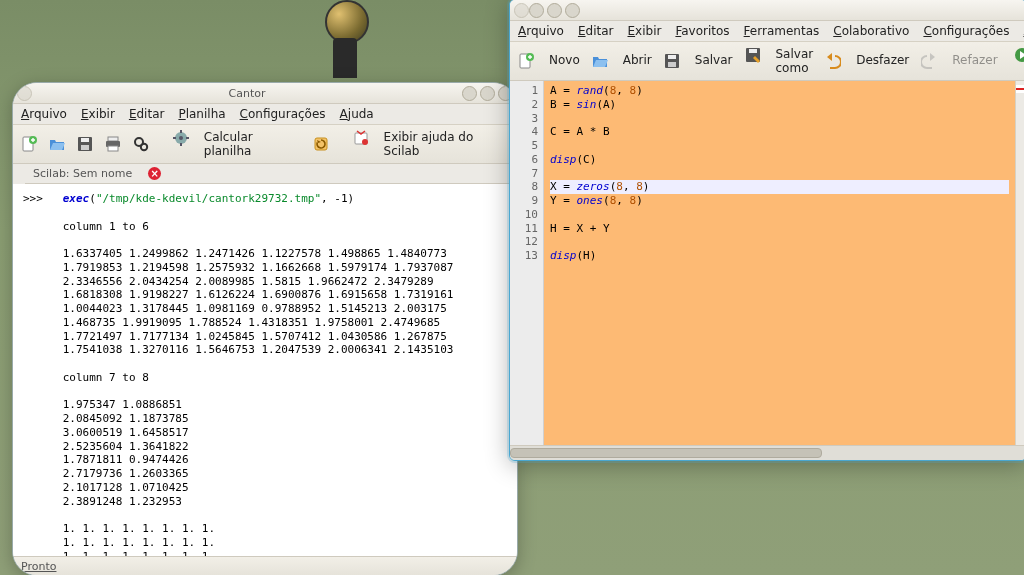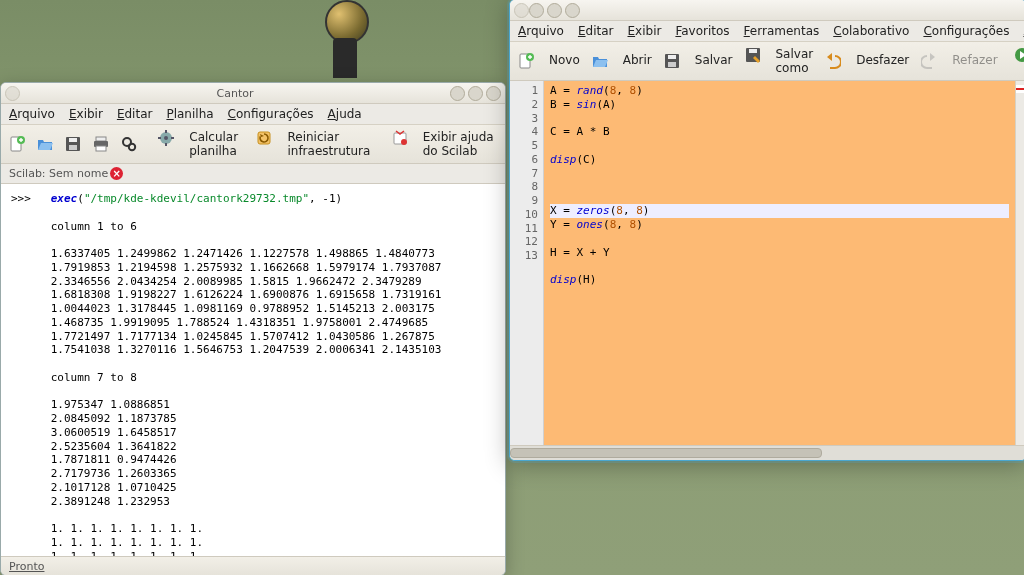--- a/index.html
+++ b/index.html
@@ -85,26 +85,27 @@
   .tool {
     display:flex; align-items:flex-start; gap:15px;
     padding:2px 4px;
     border-radius:3px;
   }
   .tool.disabled { opacity:.45; }
   .ico { width:16px; height:16px; display:inline-block; flex-shrink:0; }
 
   
   .pathbar {
-    display:flex; align-items:center; gap:2px;
+    display:flex; align-items:center; gap:16px;
     padding:3px 8px;
     background:#eceae5;
     border-bottom:1px solid #cfcabe;
     font-size:11px;
     color:#555;
+    margin-left:12px;
   }
   .pathbar .x { width:13px;height:13px;border-radius:50%;background:#d23; color:#fff; font-size:10px; line-height:13px; text-align:center; font-weight:bold;}
 
   
   .worksheet {
     flex:1;
     background:#fff;
     overflow:auto;
     padding:8px 10px;
     font-family: "DejaVu Sans Mono", monospace;
@@ -146,39 +147,39 @@
     padding:3px 6px;
     font-family:"DejaVu Sans Mono",monospace;
     font-size:11px;
     line-height:1.25;
     white-space:pre;
     color:#000;
   }
   .code .ln{display:block;}
   .code .fn{color:#0000d0; font-style:italic;}
   .code .num{color:#b05000;}
-  .code-hl { background:#eef; display:inline-block; width:100%;margin-top:24px; }
+  .code-hl { background:#eef; display:inline-block; width:100%; }
   .hscroll { height:14px; background:#e0ded7; border-top:1px solid #cfcabe; position:relative; }
   .hscroll .thumb{ position:absolute; left:0; top:2px; bottom:2px; width:60%; background:#c5c2b7; border-radius:4px; border:1px solid #afab9e; }
   .right-margin-strip { width:10px; background:#eceae5; border-left:1px solid #d6d1c4; }
   .right-margin-strip .flag { width:10px;height:8px;background:linear-gradient(180deg,#fff 33%, #d22 33% 66%, #fff 66%); margin-top:4px; }
 
   
   svg { display:block; }
 </style>
 </head>
 <body>
 
 <div class="desktop">
   <div class="ornament">
     <div class="ball"></div>
     <div class="neck"></div>
   </div>
 
-  <div class="window" style="left:0px; top:82px; width:504px; height:492px;">
+  <div class="window" style="left:12px; top:82px; width:504px; height:492px;border-radius:25px;">
 
     <div class="titlebar">
       <div class="tbtn dim"></div>
       <div class="title">Cantor</div>
       <div class="title-buttons">
         <div class="tbtn"></div>
         <div class="tbtn"></div>
         <div class="tbtn close"></div>
       </div>
     </div>
@@ -250,21 +251,20 @@
         <span>Calcular planilha</span>
       </div>
       <div class="tool">
         <span class="ico">
             <svg viewBox="0 0 16 16">
               <rect x="2" y="2" width="12" height="12" rx="2" fill="#f3c268" stroke="#c7901e"></rect>
               <path d="M8 4a4 4 0 1 1-3.6 2.3" fill="none" stroke="#8a5a00" stroke-width="1.6"></path>
               <path d="M4 4l1 3 3-1" fill="#8a5a00"></path>
             </svg>
           </span>
-        <span>Reiniciar infraestrutura</span>
       </div>
       <div style="width:8px"></div>
       <div class="tool">
         <span class="ico">
             <svg viewBox="0 0 16 16">
               <rect x="2" y="3" width="12" height="11" rx="1" fill="#fff" stroke="#999"></rect>
               <path d="M4 1l4 3 4-3" stroke="#d33" stroke-width="1.5" fill="none"></path>
               <circle cx="12" cy="12" r="3" fill="#d33"></circle>
             </svg>
           </span>

